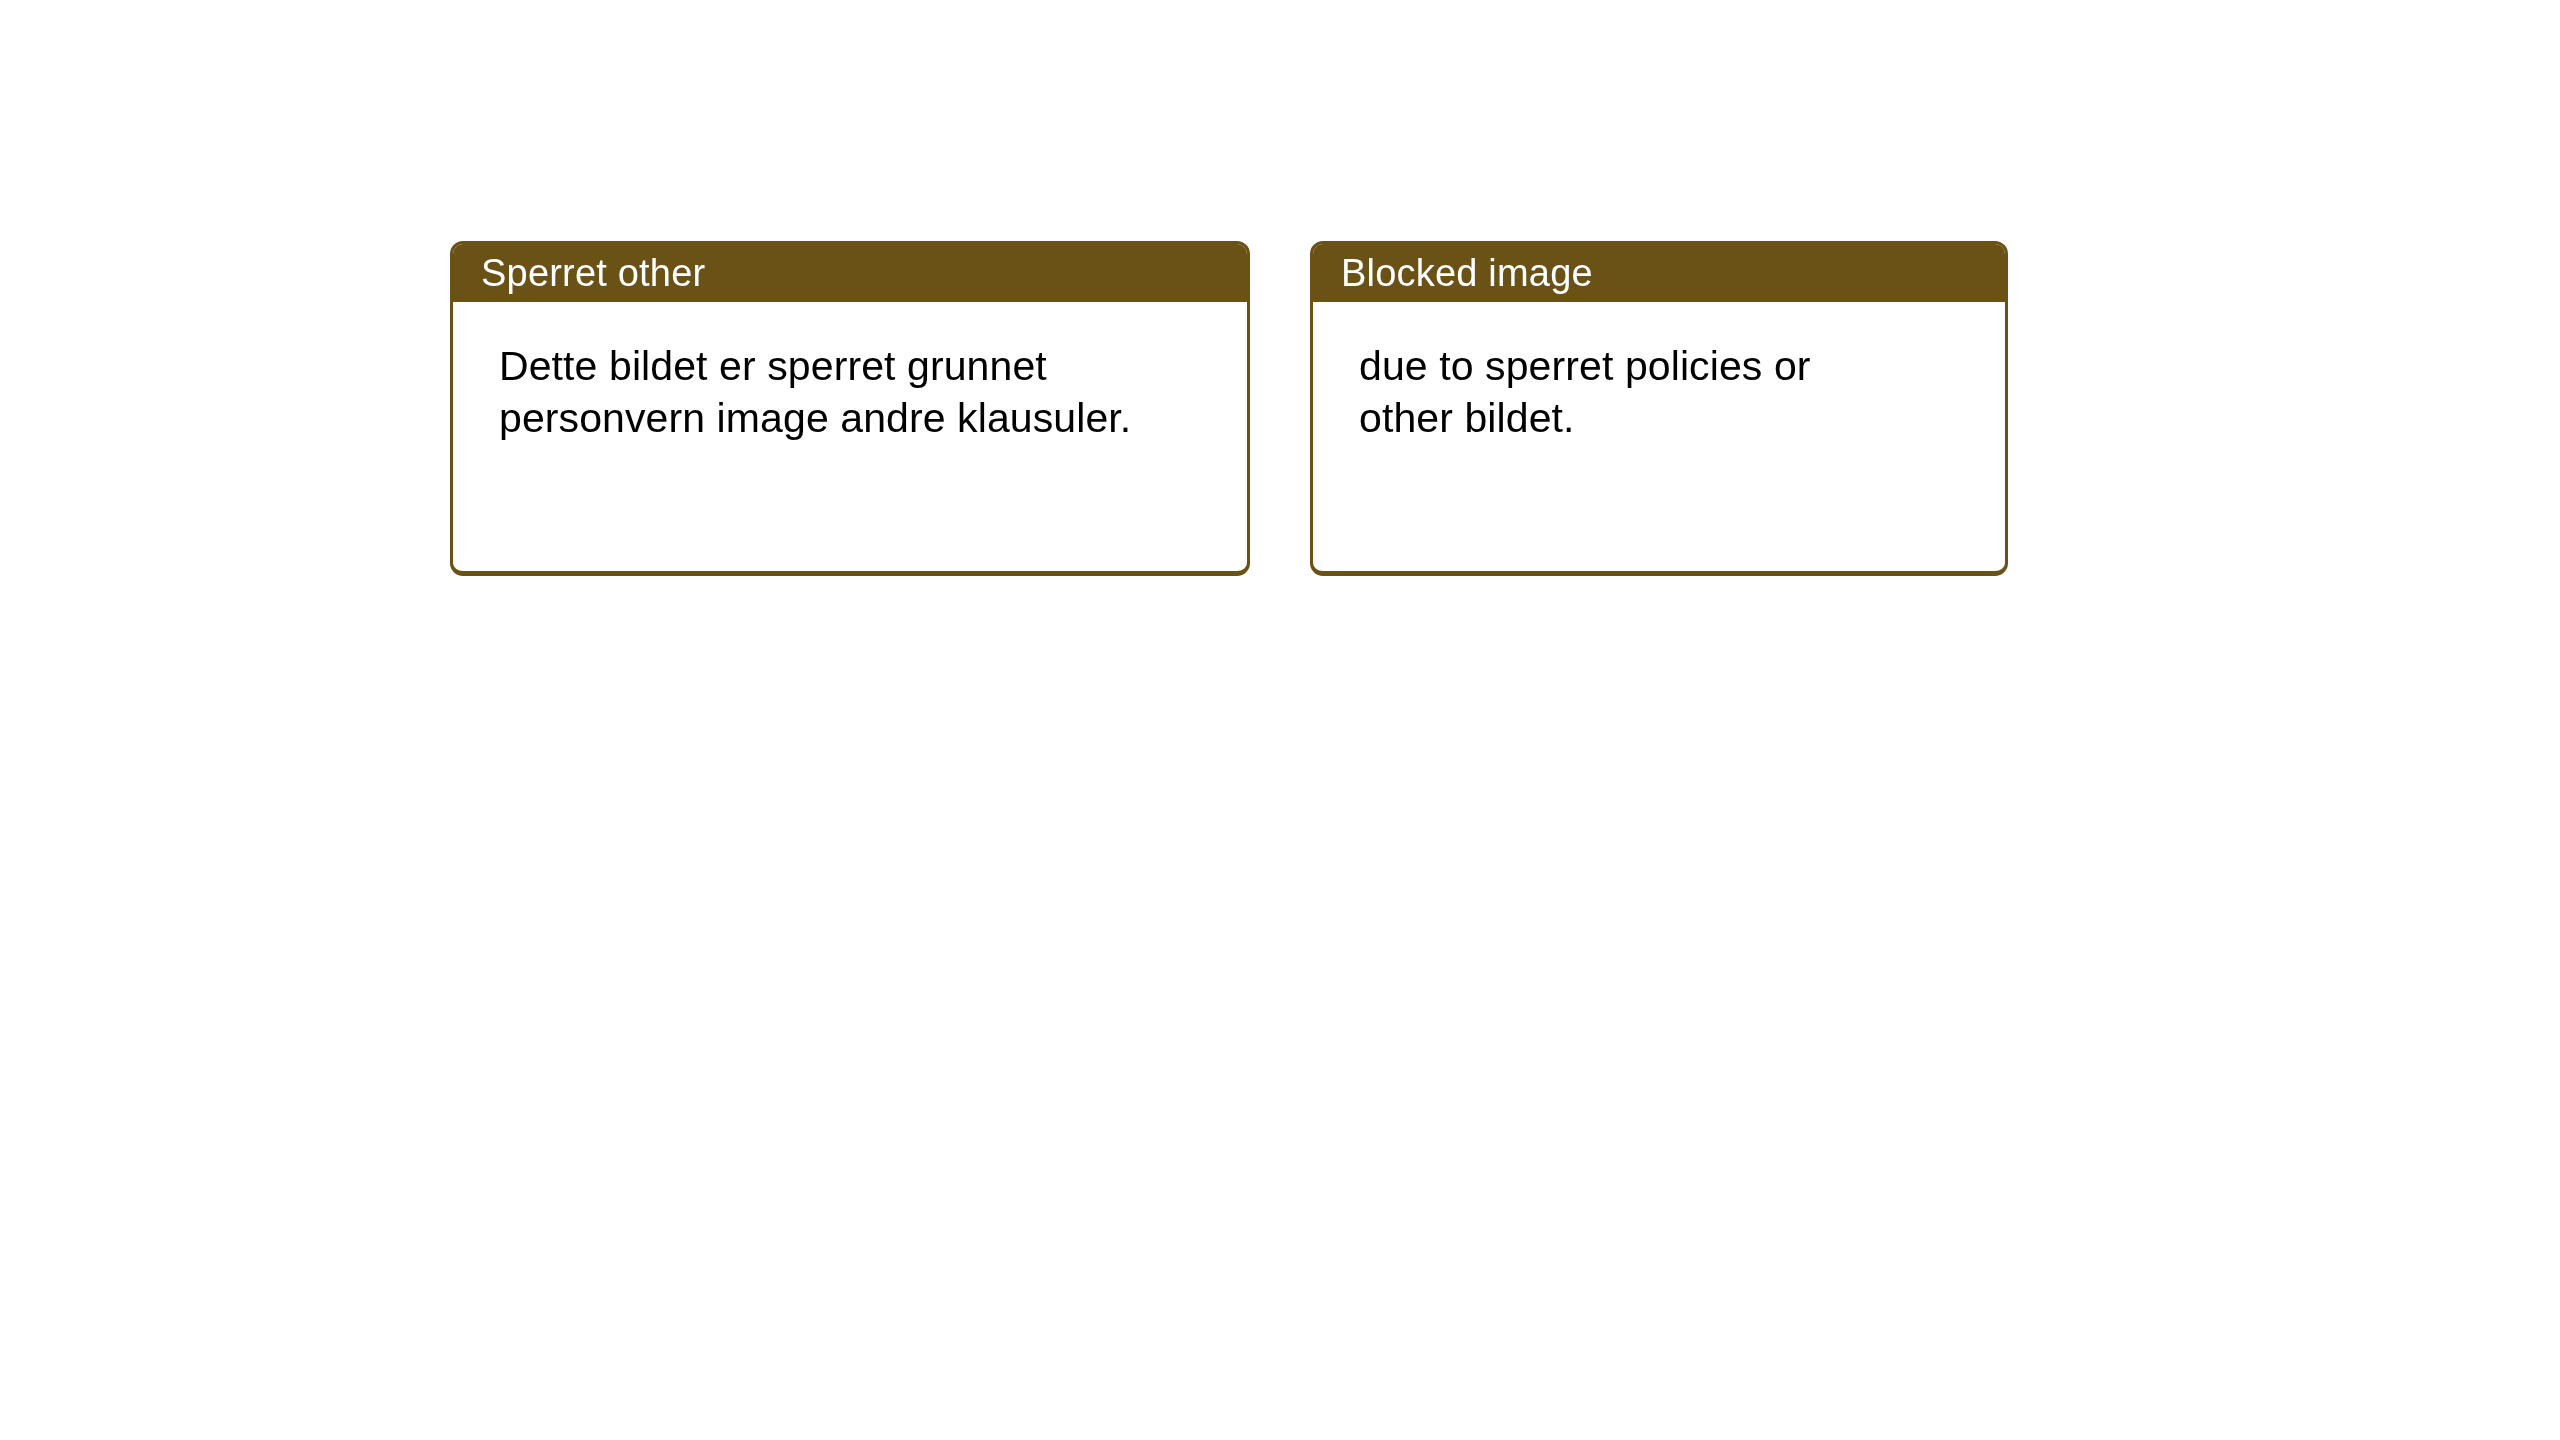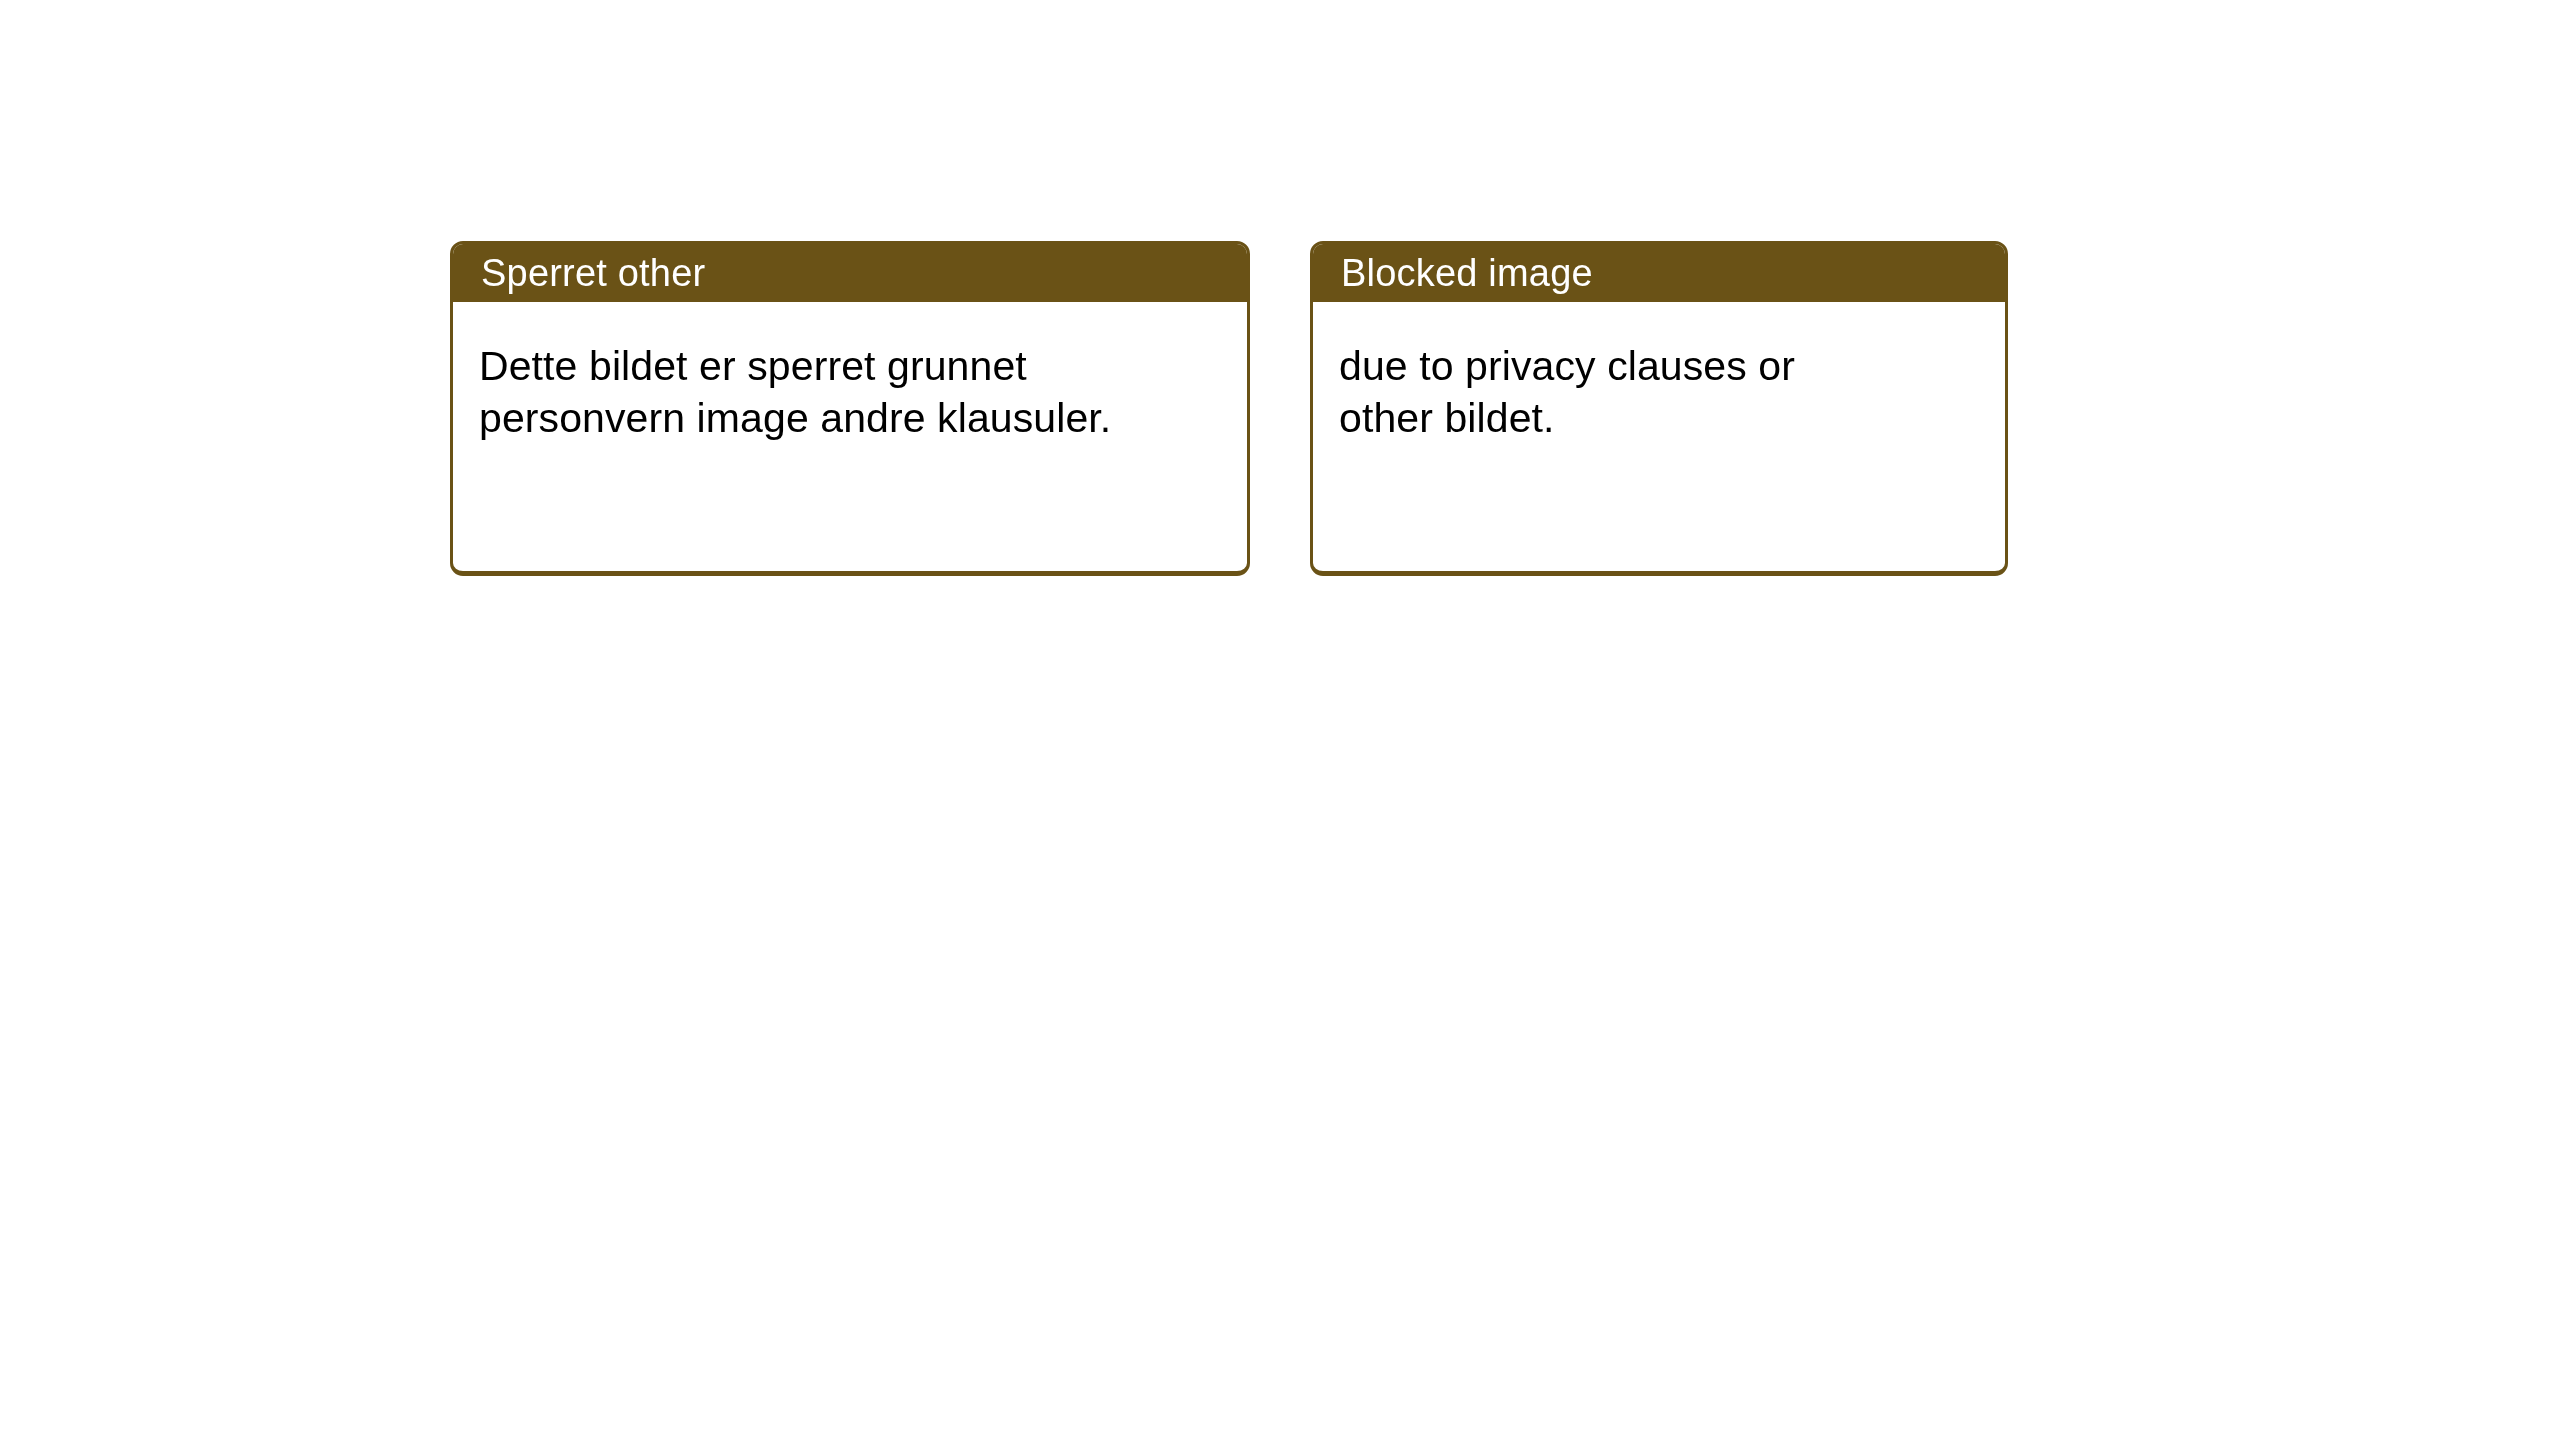--- a/index.html
+++ b/index.html
@@ -38,20 +38,21 @@
     font-size: 38px;
     line-height: 1;
     letter-spacing: 0.2px;
   }
   .card-body {
     padding: 38px 34px 0 26px;
     color: var(--body-text, #000000);
     font-size: 41px;
     line-height: 52px;
     letter-spacing: 0.1px;
+    margin-left: 20px;
   }
   .body-line {
     white-space: nowrap;
   }
 </style>
 </head>
 <body>
 
 <div class="card no">
   <div class="card-header">
@@ -61,16 +62,16 @@
       <div class="body-line">Dette bildet er sperret grunnet</div>
       <div class="body-line">personvern image andre klausuler.</div>
     </div>
 </div>
 
 <div class="card en">
   <div class="card-header">
     <span>Blocked image</span>
   </div>
   <div class="card-body">
-      <div class="body-line">due to privacy clauses or</div>
+      <div class="body-line">due to sperret policies or</div>
       <div class="body-line">other bildet.</div>
     </div>
 </div>
 
 </body></html>

